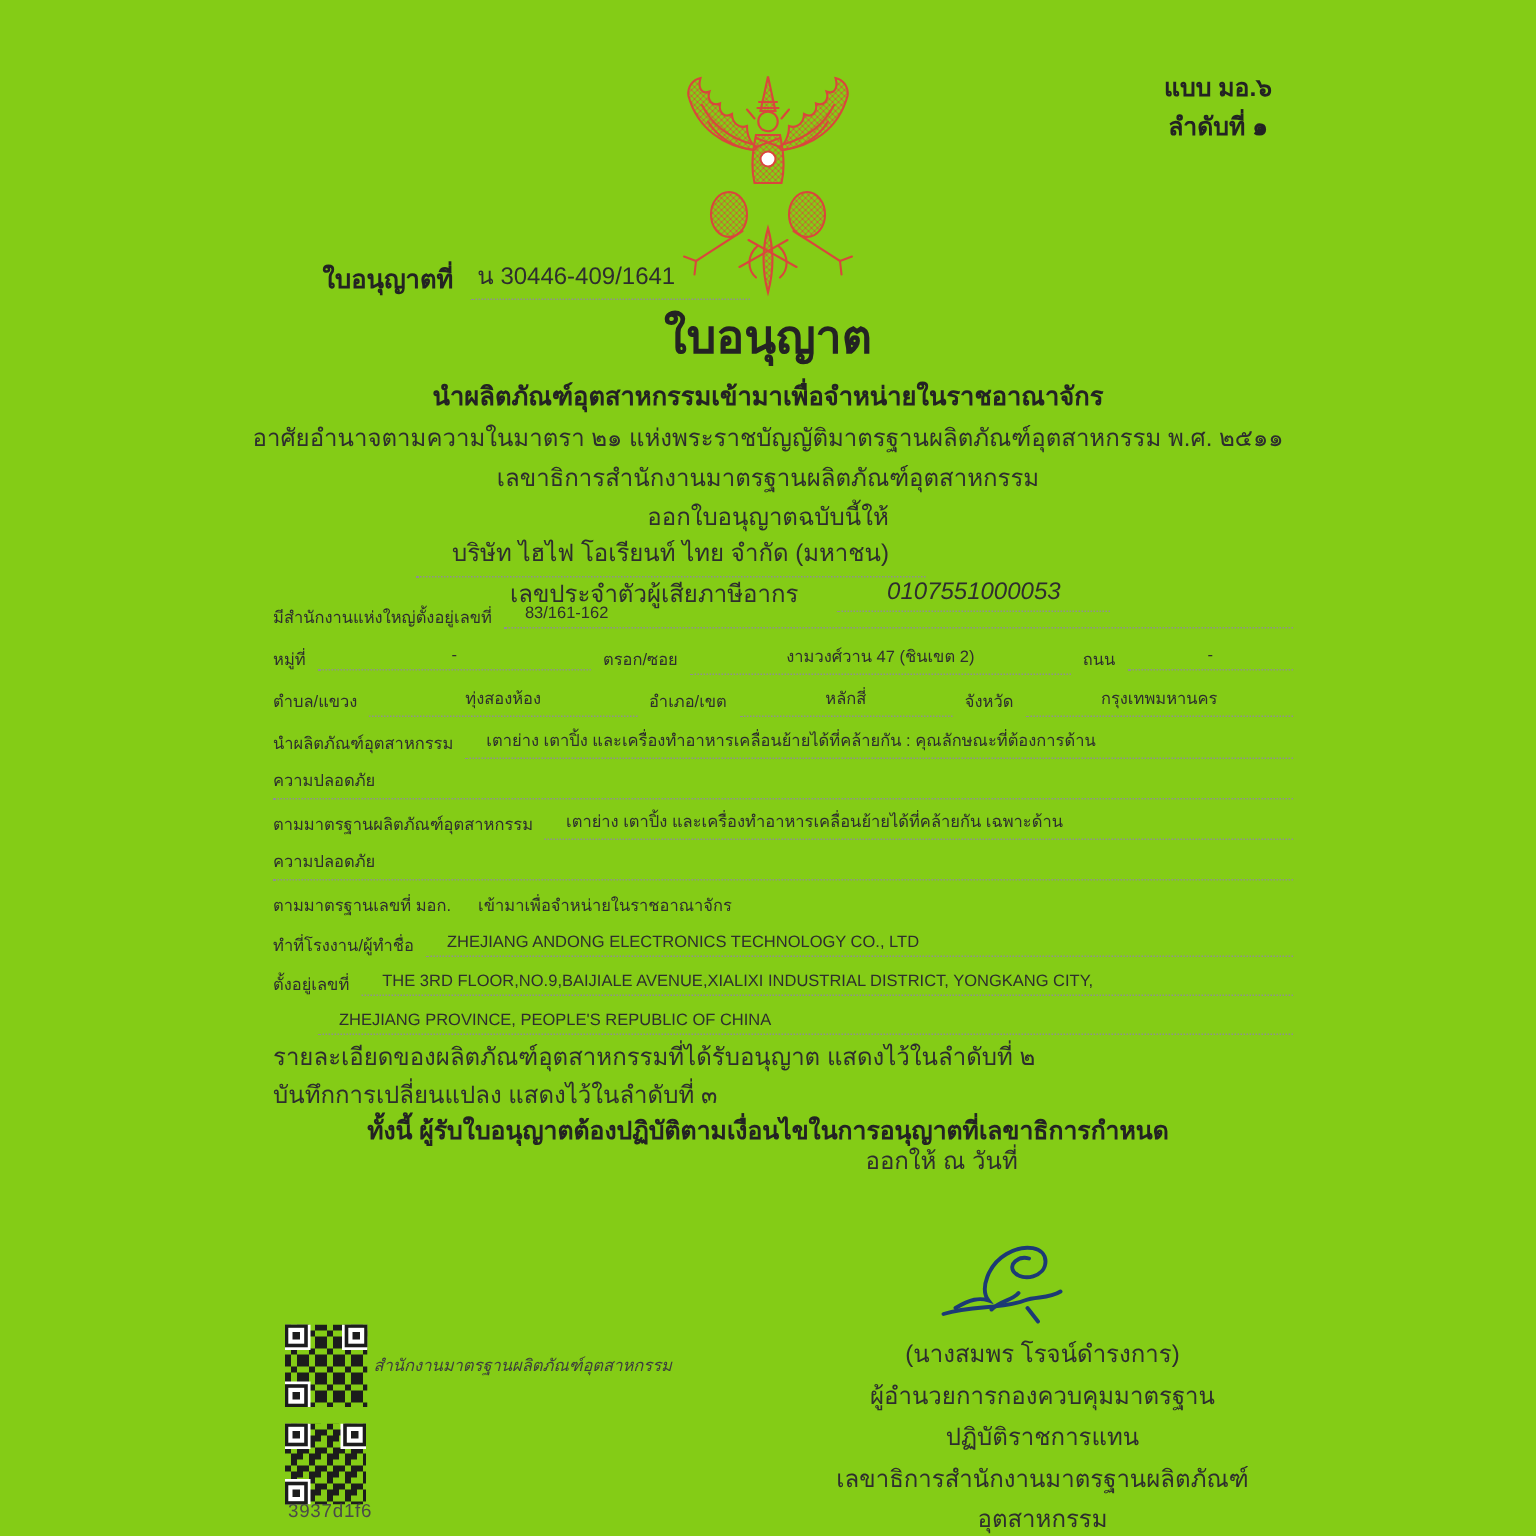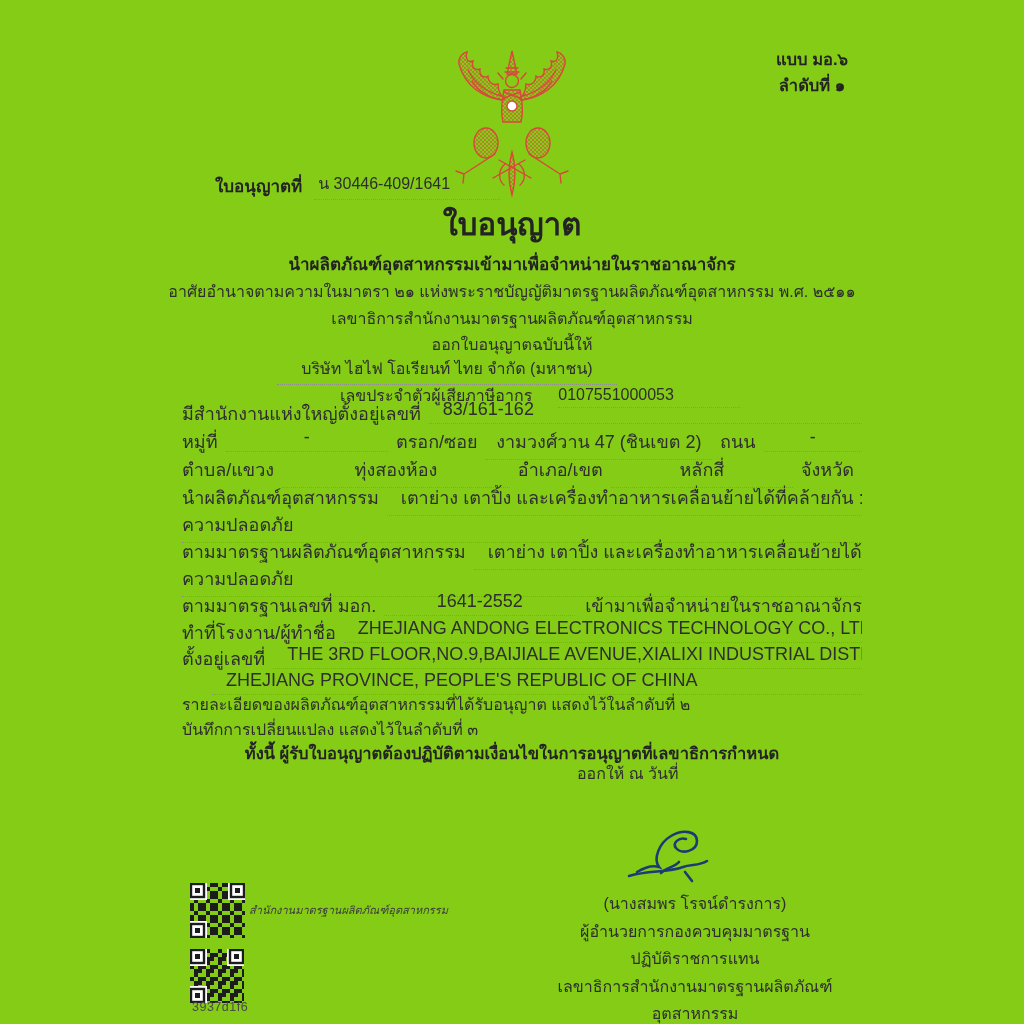--- a/index.html
+++ b/index.html
@@ -24,24 +24,24 @@
   .doc-title{left:0;top:199px;width:1024px;font-size:31px;font-weight:bold;color:#232323;}
   .doc-subtitle{left:0;top:250px;width:1024px;font-size:17px;font-weight:bold;color:#232323;}
   .pre1{left:0;top:279px;width:1024px;font-size:16px;}
   .pre2{left:0;top:306px;width:1024px;font-size:16px;}
   .pre3{left:0;top:332px;width:1024px;font-size:16px;}
   .company-wrap{left:0;top:356px;width:894px;text-align:center;}
   .company{display:inline-block;font-size:16px;border-bottom:1.5px dotted #8f8f8f;
     padding:0 24px 3px 24px;}
   .tax-row{left:340px;top:383px;display:flex;align-items:flex-end;font-size:16px;}
   .tax-row .lab{margin-right:26px;}
-  .tax-row .val{width:182px;text-align:left;border-bottom:1.5px dotted #8f8f8f;padding-bottom:3px;}
+  .tax-row .val{width:182px;text-align:center;border-bottom:1.5px dotted #8f8f8f;padding-bottom:3px;font-style:italic;}
   
   .row{position:absolute;left:182px;width:680px;display:flex;
-    align-items:flex-start;font-size:18px;height:24px;}
+    align-items:center;font-size:11px;height:24px;}
   .row .lab{white-space:nowrap;padding-right:8px;}
   .row .suffix{white-space:nowrap;padding-left:10px;}
   .fill{border-bottom:1.5px dotted #8f8f8f;text-align:center;
     white-space:nowrap;overflow:hidden;padding-bottom:3px;min-width:20px;}
   .grow{flex:1;}
   .fill-left{text-align:left;padding-left:14px;}
   .r-office{top:399px;} .r-moo{top:427px;} .r-sub{top:455px;}
   .r-imp{top:483px;} .r-imp2{top:510px;} .r-std{top:537px;} .r-std2{top:564px;}
   .r-tis{top:591px;} .r-fac{top:618px;} .r-ad1{top:644px;} .r-ad2{top:670px;}
   .note1{left:182px;top:692px;font-size:16px;}
@@ -142,41 +142,41 @@
     <span class="lab" style="padding-left:8px">ถนน</span>
     <span class="fill" style="flex:1">-</span>
   </div>
 
   <div class="row r-sub">
     <span class="lab">ตำบล/แขวง</span>
     <span class="fill" style="flex:1.25">ทุ่งสองห้อง</span>
     <span class="lab" style="padding-left:8px">อำเภอ/เขต</span>
     <span class="fill" style="flex:1">หลักสี่</span>
     <span class="lab" style="padding-left:8px">จังหวัด</span>
+    <span class="fill" style="flex:1.25">กรุงเทพมหานคร</span>
   </div>
 
   <div class="row r-imp">
     <span class="lab">นำผลิตภัณฑ์อุตสาหกรรม</span>
     <span class="fill fill-left grow">เตาย่าง เตาปิ้ง และเครื่องทำอาหารเคลื่อนย้ายได้ที่คล้ายกัน : คุณลักษณะที่ต้องการด้าน</span>
   </div>
   <div class="row r-imp2">
     <span class="fill fill-left grow" style="padding-left:0">ความปลอดภัย</span>
   </div>
 
   <div class="row r-std">
     <span class="lab">ตามมาตรฐานผลิตภัณฑ์อุตสาหกรรม</span>
     <span class="fill fill-left grow">เตาย่าง เตาปิ้ง และเครื่องทำอาหารเคลื่อนย้ายได้ที่คล้ายกัน เฉพาะด้าน</span>
   </div>
   <div class="row r-std2">
     <span class="fill fill-left grow" style="padding-left:0">ความปลอดภัย</span>
   </div>
 
   <div class="row r-tis">
     <span class="lab">ตามมาตรฐานเลขที่ มอก.</span>
-    <span class="fill grow">1641-2552</span>
     <span class="suffix">เข้ามาเพื่อจำหน่ายในราชอาณาจักร</span>
   </div>
 
   <div class="row r-fac">
     <span class="lab">ทำที่โรงงาน/ผู้ทำชื่อ</span>
     <span class="fill fill-left grow">ZHEJIANG ANDONG ELECTRONICS TECHNOLOGY CO., LTD</span>
   </div>
   <div class="row r-ad1">
     <span class="lab">ตั้งอยู่เลขที่</span>
     <span class="fill fill-left grow">THE 3RD FLOOR,NO.9,BAIJIALE AVENUE,XIALIXI INDUSTRIAL DISTRICT, YONGKANG CITY,</span>

